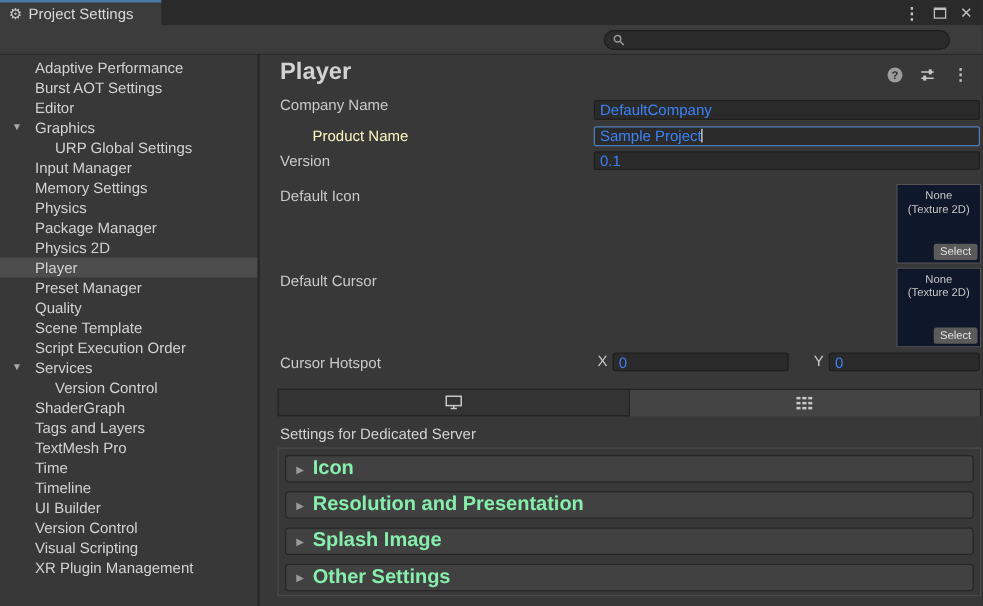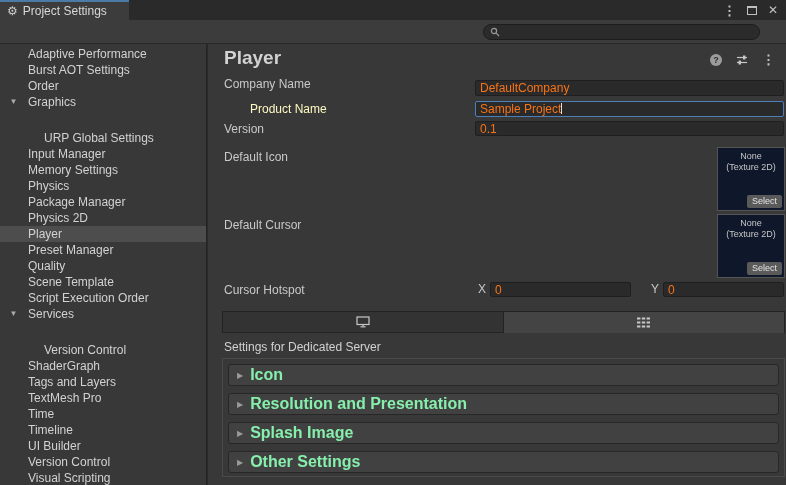--- a/index.html
+++ b/index.html
@@ -19,35 +19,35 @@
     border-bottom:1px solid #292929;}
   .search{position:absolute;left:483px;top:4px;width:277px;height:16px;background:#2b2b2b;
     border:1px solid #1d1d1d;border-radius:8px;display:flex;align-items:center;padding-left:6px;gap:4px;}
   .search input{background:transparent;border:none;outline:none;color:#d8d8d8;font-size:11px;width:240px;
     font-family:"Liberation Sans",sans-serif;}
 
   .sidebar{position:absolute;top:44px;left:0;width:207px;bottom:0;background:#383838;
     border-right:1px solid #242424;padding-top:2px;overflow:hidden;}
   .side-item{height:16px;line-height:16px;font-size:12px;color:#d2d2d2;padding-left:28px;
     position:relative;white-space:nowrap;cursor:default;}
-  .side-item.indent{padding-left:44px;margin-top:20px;}
+  .side-item.indent{padding-left:44px;}
   .side-item.selected{background:#4d4d4d;}
   .side-item .fold{position:absolute;left:7px;top:0;width:13px;text-align:center;
     font-size:8px;color:#ababab;}
 
   .main{position:absolute;top:44px;left:208px;right:0;bottom:0;background:#383838;}
   .main-title{position:absolute;left:16px;top:3px;font-size:19px;font-weight:bold;color:#d2d2d2;}
   .header-icons{position:absolute;top:9px;right:11px;display:flex;gap:14px;align-items:center;}
   .help-circle{width:12px;height:12px;border-radius:50%;background:#9c9c9c;color:#2e2e2e;
     font-size:9px;font-weight:bold;display:flex;align-items:center;justify-content:center;}
 
   .flabel{position:absolute;left:16px;height:16px;line-height:16px;font-size:12px;color:#c9c9c9;white-space:nowrap;}
   .flabel.blue{color:#fef9c3;margin-left:26px;}
   .uinput{position:absolute;height:16px;background:#2a2a2a;border:1px solid #1f1f1f;border-radius:2px;
-    color:#f97316;font-size:12px;line-height:14px;padding:0 4px;white-space:nowrap;overflow:hidden;}
+    color:#3b82f6;font-size:12px;line-height:14px;padding:0 4px;white-space:nowrap;overflow:hidden;}
   .uinput.focused{border-color:#4c7eb8;}
   .caret{display:inline-block;width:1px;height:11px;background:#e0e0e0;vertical-align:-1px;}
 
   .texbox{position:absolute;left:509px;width:68px;height:64px;background:#0f172a;
     border:1px solid #545454;}
   .texbox .none-txt{margin-top:3px;text-align:center;font-size:9px;line-height:11px;color:#c6c6c6;}
   .select-btn{position:absolute;right:2px;bottom:2px;background:#5a5a5a;border-radius:2px;
     color:#e2e2e2;font-size:9px;line-height:11px;padding:1px 5px;text-align:right;}
 
   .axis-label{position:absolute;height:15px;line-height:15px;font-size:12px;color:#c9c9c9;}
@@ -100,21 +100,21 @@
     </div>
 
 
     <div class="side-item">
       <span class="fold"></span>
       <span>Burst AOT Settings</span>
     </div>
 
     <div class="side-item">
       <span class="fold"></span>
-      <span>Order</span>
+      <span>Editor</span>
     </div>
 
     <div class="side-item">
       <span class="fold">▼</span>
       <span>Graphics</span>
     </div>
 
     <div class="side-item indent">
       <span class="fold"></span>
       <span>URP Global Settings</span>

